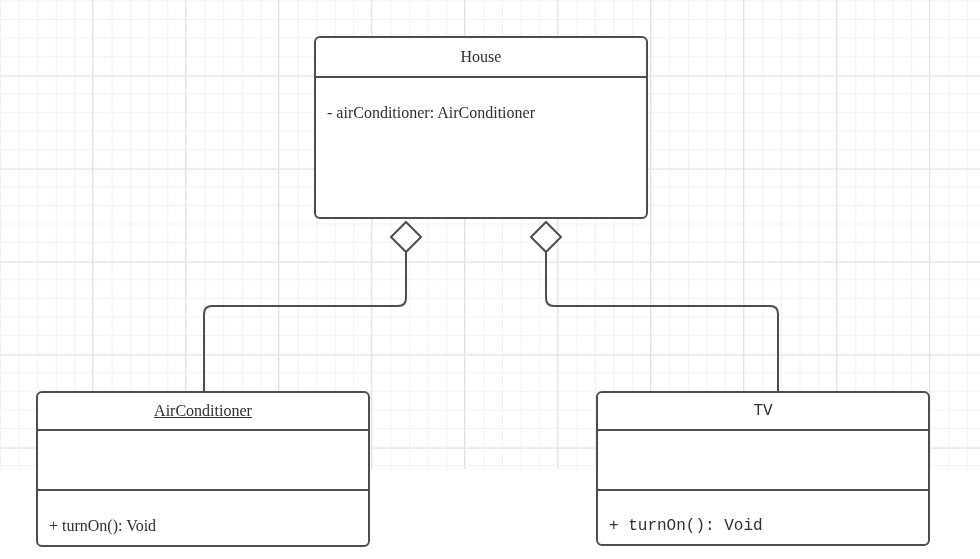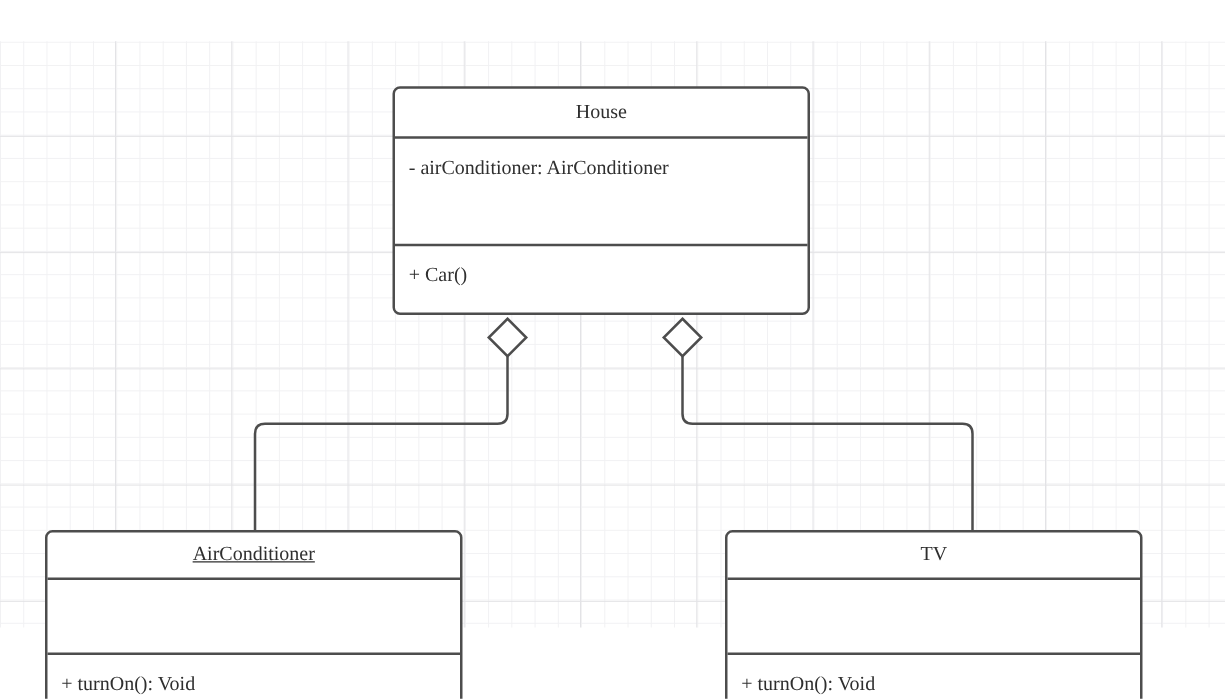--- a/index.html
+++ b/index.html
@@ -17,21 +17,20 @@
     width: 980px;
     height: 469px;
     background-color: #ffffff;
     background-image:
       linear-gradient(to right, #e3e3e6 1px, transparent 1px),
       linear-gradient(to bottom, #e3e3e6 1px, transparent 1px),
       linear-gradient(to right, #f1f1f3 1px, transparent 1px),
       linear-gradient(to bottom, #f1f1f3 1px, transparent 1px);
     background-size: 93px 93px, 93px 93px, 18.6px 18.6px, 18.6px 18.6px;
     background-position: -1px 0, 0 -17.3px, 0 0, 0 0.4px;
-    margin-top: 33px;
   }
   .connector-layer {
     position: absolute;
     left: 0; top: 0;
     width: 980px;
     height: 559px;
   }
   .uml-class {
     position: absolute;
     box-sizing: border-box;
@@ -45,39 +44,39 @@
   }
   .uml-title {
     display: flex;
     align-items: center;
     justify-content: center;
     flex: 0 0 auto;
   }
   .uml-section {
     border-top: 2.5px solid #4d4d4d;
     box-sizing: border-box;
-    padding: 11px 11px;
+    padding: 22px 11px;
     line-height: 26px;
     flex: 0 0 auto;
     overflow: hidden;
   }
   .uml-section.grow { flex: 1 1 auto; }
 
   
   #class-house   { left: 314px; top: 36px;  width: 334px; height: 183px; }
   #class-house .uml-title   { height: 38px; }
   #class-house .uml-attrs   { height: 85.5px; }
 
   
   #class-ac      { left: 36px;  top: 391px; width: 334px; height: 156px; }
   #class-ac .uml-title      { height: 36px; text-decoration: underline; }
   #class-ac .uml-attrs      { height: 59.5px; }
 
   
-  #class-tv      { left: 580px; top: 391px; width: 334px; height: 155px; }
+  #class-tv      { left: 596px; top: 391px; width: 334px; height: 155px; font-family: Liberation Mono, monospace; }
   #class-tv .uml-title      { height: 36px; }
   #class-tv .uml-attrs      { height: 59.5px; }
 
   .edge {
     fill: none;
     stroke: #4d4d4d;
     stroke-width: 2;
   }
   .diamond {
     fill: #ffffff;
@@ -98,23 +97,20 @@
 
     <path class="diamond" d="M 406 222 L 421 237 L 406 252 L 391 237 Z"></path>
     <path class="diamond" d="M 546 222 L 561 237 L 546 252 L 531 237 Z"></path>
   </svg>
 
   <div class="uml-class" id="class-house">
     <div class="uml-title">House</div>
     <div class="uml-section uml-attrs">
       <div>- airConditioner: AirConditioner</div>
     </div>
-    <div class="uml-section uml-methods grow">
-      <div>+ Car()</div>
-    </div>
   </div>
 
   <div class="uml-class" id="class-ac">
     <div class="uml-title">AirConditioner</div>
     <div class="uml-section uml-attrs"></div>
     <div class="uml-section uml-methods grow">
       <div>+ turnOn(): Void</div>
     </div>
   </div>
 

